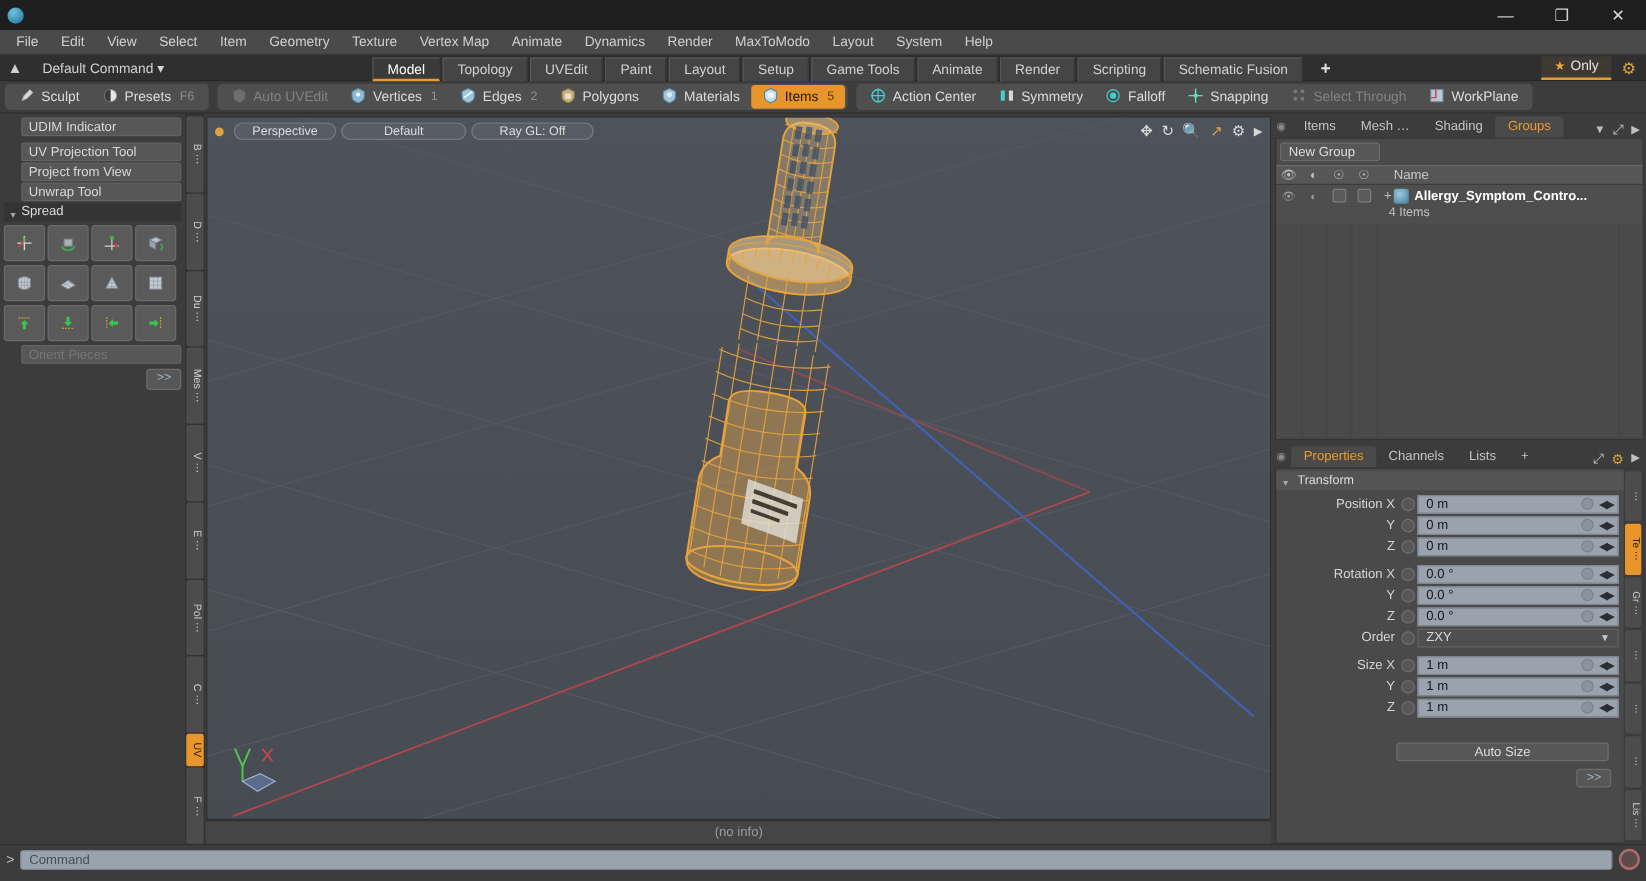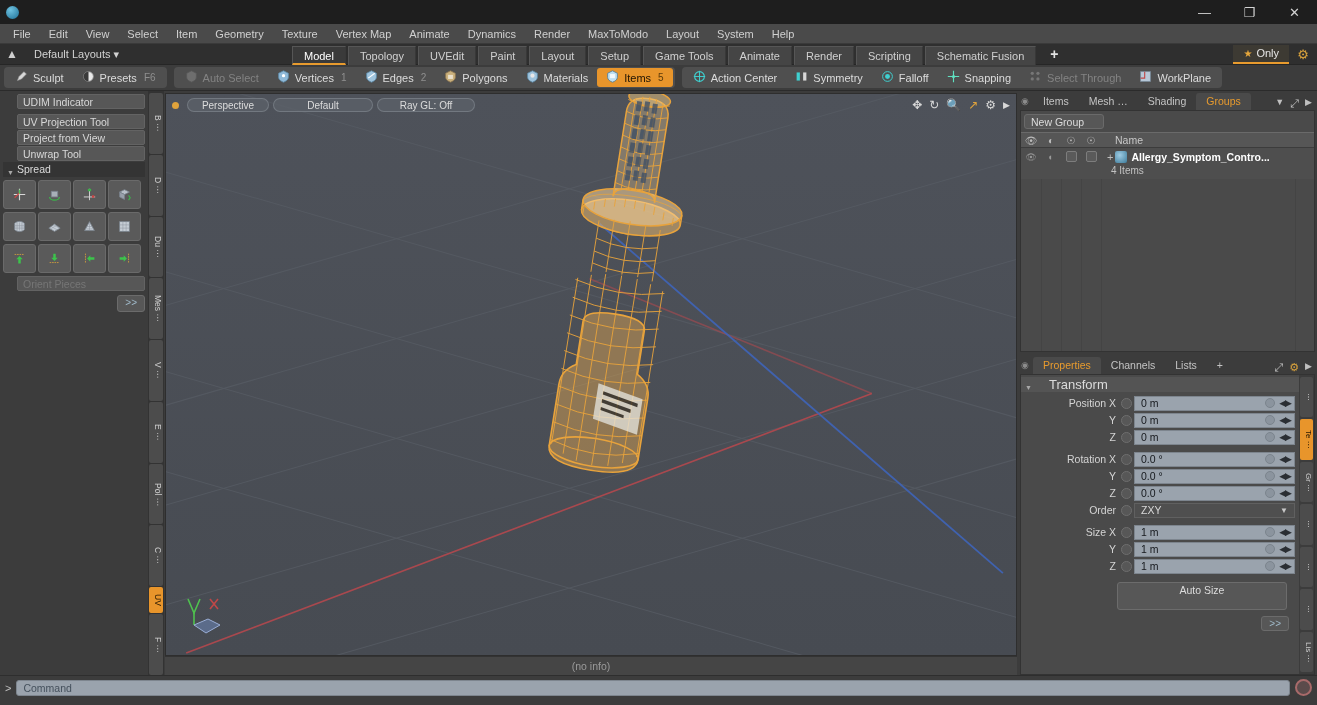--- a/index.html
+++ b/index.html
@@ -189,22 +189,22 @@
     border-radius: 2px;
   }
   .ir-name { color: #ffffff; font-size: 10.5px; font-weight: bold; white-space: nowrap; }
   .subrow { height: 14px; color: #c2c2c2; font-size: 10px; padding-left: 90px; background: #4e4e4e; }
   .list-blank { height: 172px; background: #4a4a4a; position: relative; }
   .col-sep { position: absolute; top: 0; bottom: 0; width: 1px; background: #444; }
   
   .prop-body { background: #4a4a4a; margin: 0 2px; border: 1px solid #333; flex: 1; display: flex; }
   .prop-main { flex: 1; padding: 2px 0 0 0; }
   .prop-hdr {
-    height: 15px; background: #545454; color: #dcdcdc; font-size: 13px;
-    padding-left: 28px; line-height: 15px; position: relative; margin-bottom: 3px;
+    height: 15px; background: #545454; color: #dcdcdc; font-size: 10px;
+    padding-left: 17px; line-height: 15px; position: relative; margin-bottom: 3px;
   }
   .prop-hdr:before {
     content: "\25BC"; position: absolute; left: 4px; font-size: 7px; color: #a8a8a8; top: 3px;
   }
   .prow { display: flex; align-items: center; height: 16px; margin-bottom: 1px; padding-right: 4px; }
   .plabel { width: 100px; text-align: right; padding-right: 5px; color: #d4d4d4; font-size: 10.5px; }
   .pknob {
     width: 11px; height: 11px; border-radius: 50%; border: 1px solid #6e6e6e;
     background: #575757; flex: none; margin-right: 2px;
   }
@@ -215,21 +215,21 @@
   }
   .pfield .dotbtn {
     position: absolute; right: 19px; width: 10px; height: 10px; border-radius: 50%;
     background: #8b949e; border: 1px solid #7b848d;
   }
   .pfield .arrows { position: absolute; right: 3px; color: #2a2e33; font-size: 9px; letter-spacing: -1px; }
   .pfield.dropdown { background: #4f4f4f; border: 1px solid #606060; color: #d8d8d8; }
   .pfield.dropdown .caret { position: absolute; right: 6px; font-size: 8px; color: #c8c8c8; }
   .pgap { height: 5px; }
   .autosize {
-    margin: 8px 12px 0 auto; width: 170px; height: 28px; background: #575757;
+    margin: 20px 12px 0 auto; width: 170px; height: 15px; background: #575757;
     border: 1px solid #6c6c6c; border-radius: 3px; color: #dcdcdc; font-size: 10.5px;
     text-align: center; line-height: 14px;
   }
   .prop-more { display: flex; justify-content: flex-end; padding: 6px 10px 0 0; }
   .prop-more span {
     background: #575757; border: 1px solid #6b6b6b; border-radius: 3px;
     color: #9fb8c8; font-size: 10px; padding: 1px 7px;
   }
   .vtabs-right {
     width: 15px; background: #3c3c3c; display: flex; flex-direction: column; gap: 2px; padding: 2px 0;
@@ -281,21 +281,21 @@
     <div class="menu-item">Dynamics</div>
     <div class="menu-item">Render</div>
     <div class="menu-item">MaxToModo</div>
     <div class="menu-item">Layout</div>
     <div class="menu-item">System</div>
     <div class="menu-item">Help</div>
   </div>
 
 <div class="layoutbar">
   <div class="lb-icon">▲</div>
-  <div class="lb-default">Default Layouts ▾</div>
+  <div class="lb-default">Default Command ▾</div>
   <div class="lb-spacer"></div>
   <div class="lb-tabs" id="layout-tabs">
       <div class="lb-tab active">Model</div>
       <div class="lb-tab">Topology</div>
       <div class="lb-tab">UVEdit</div>
       <div class="lb-tab">Paint</div>
       <div class="lb-tab">Layout</div>
       <div class="lb-tab">Setup</div>
       <div class="lb-tab">Game Tools</div>
       <div class="lb-tab">Animate</div>
@@ -327,21 +327,21 @@
           </svg></span>
         <span>Presets</span>
         <span class="mb-num">F6</span>
       </div>
     </div>
   <div class="mb-group" id="mb-group2">
       <div class="mb-btn dim">
         <span><svg class="ico" viewBox="0 0 16 16">
             <path d="M8 1l6 3v5c0 3-3 5-6 6-3-1-6-3-6-6V4z" fill="#6e6e6e" stroke="#565656"></path>
           </svg></span>
-        <span>Auto Select</span>
+        <span>Auto UVEdit</span>
       </div>
       <div class="mb-btn">
         <span><svg class="ico" viewBox="0 0 16 16">
             <path d="M8 1l6 3v5c0 3-3 5-6 6-3-1-6-3-6-6V4z" fill="#8fb9d8" stroke="#5d8aa8"></path>
             <circle cx="8" cy="7" r="2" fill="#fff"></circle>
           </svg></span>
         <span>Vertices</span>
         <span class="mb-num">1</span>
       </div>
       <div class="mb-btn">

